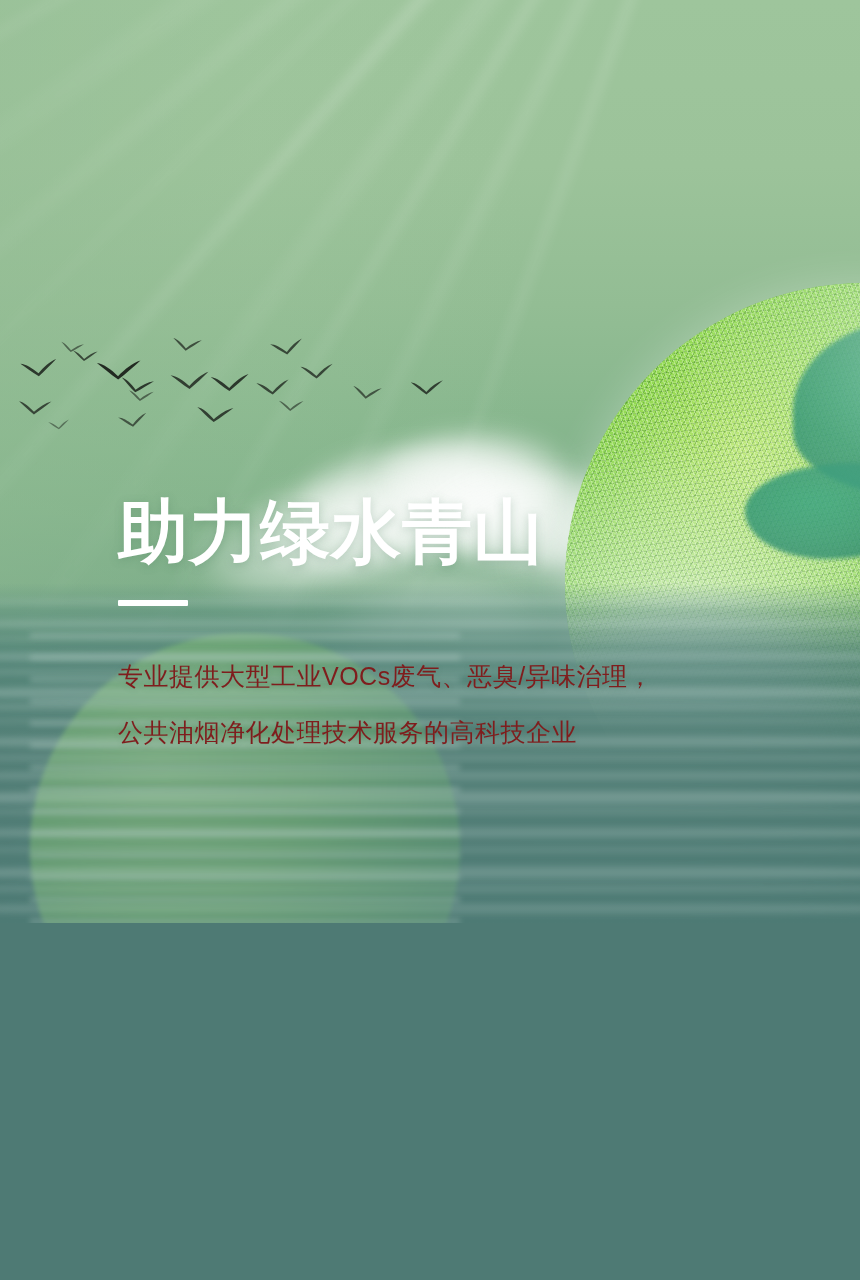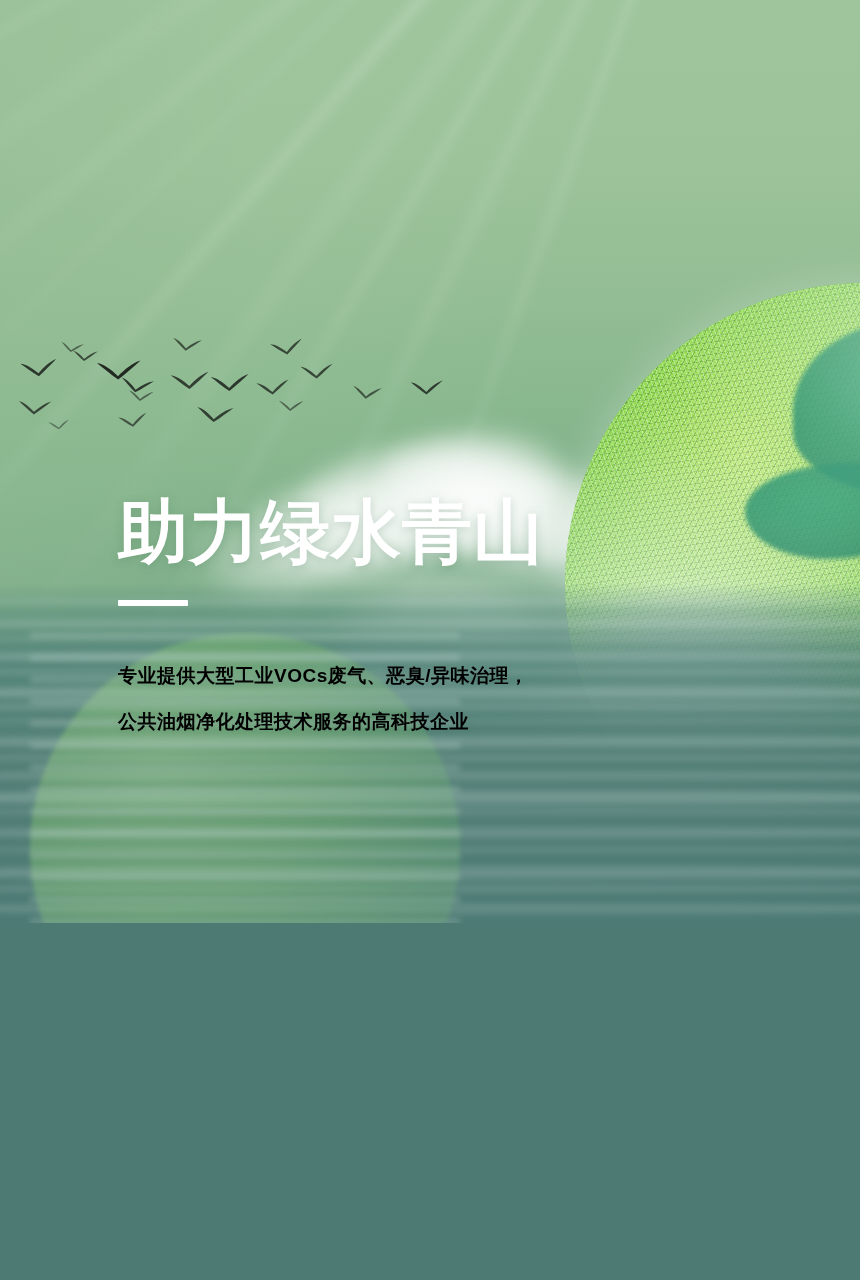--- a/index.html
+++ b/index.html
@@ -185,26 +185,26 @@
   }
   .rule{
     width:70px;height:6px;
     background:#ffffff;
     margin-top:26px;
     margin-bottom:0;
     border-radius:1px;
   }
   .sub{
     margin-top:50px;
-    color:#000000;
-    font-size:19px;
+    color:#7f1d1d;
+    font-size:25px;
     line-height:40px;
     letter-spacing:.5px;
     white-space:nowrap;
-    font-weight:700;
+    font-weight:400;
     text-shadow:0 1px 6px rgba(60,110,80,.22);
   }
 </style>
 </head>
 <body>
 
 <div class="stage">
 
   <div class="bg-sky"></div>
   <div class="bg-side"></div>
@@ -335,16 +335,16 @@
         <div class="ripple" style="top: 280px; height: 20px; opacity: 0.46;"></div>
         <div class="ripple" style="top: 300px; height: 12px; opacity: 0.34;"></div>
         <div class="ripple" style="top: 318px; height: 16px; opacity: 0.38;"></div>
       </div>
   </div>
 
   <div class="copy">
     <div class="headline">助力绿水青山</div>
     <div class="rule"></div>
     <div class="sub">专业提供大型工业VOCs废气、恶臭/异味治理，</div>
-    <div class="sub" style="margin-top:6px">公共油烟净化处理技术服务的高科技企业</div>
+    <div class="sub" style="margin-top:16px">公共油烟净化处理技术服务的高科技企业</div>
   </div>
 
 </div>
 
 </body></html>

